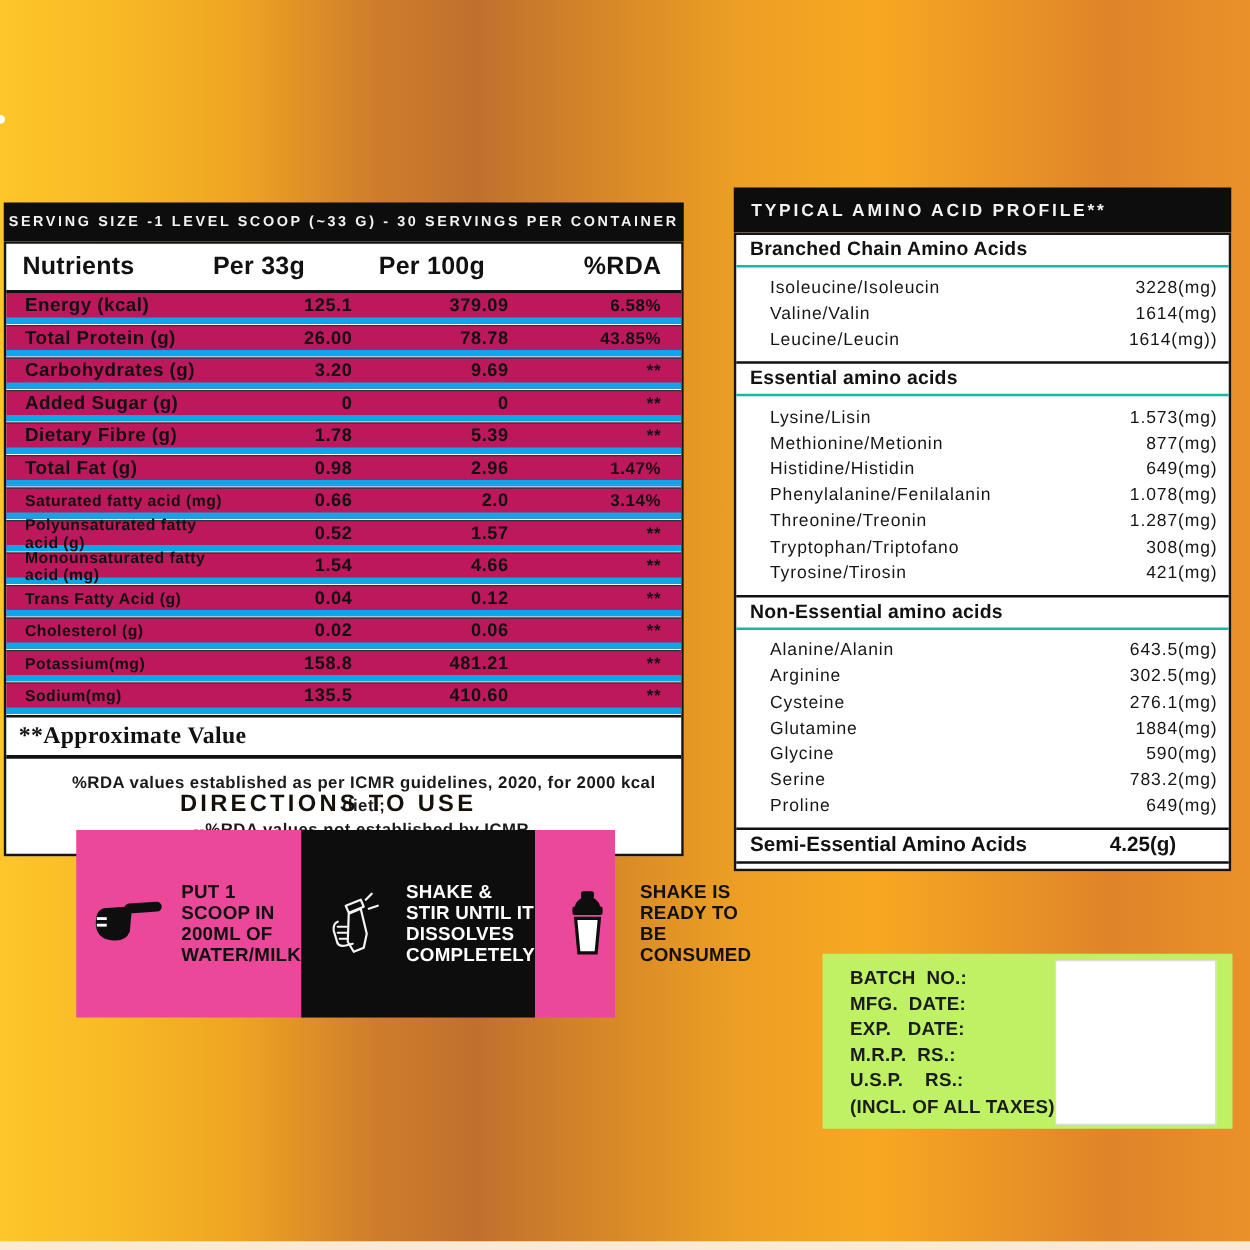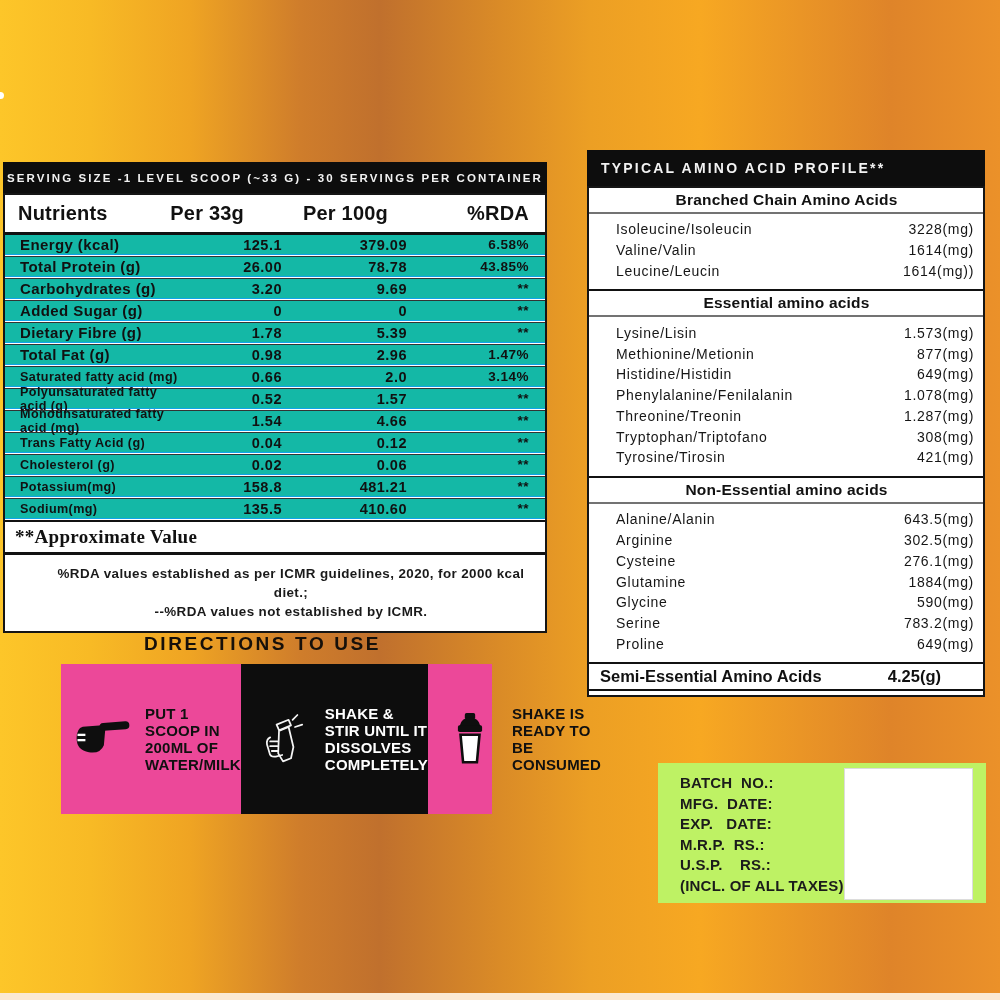--- a/index.html
+++ b/index.html
@@ -17,41 +17,41 @@
   .ntable{position:absolute;left:3px;top:162px;width:544px;}
   .nbar{height:31px;background:#0D0D0D;color:#F2F2F2;display:flex;align-items:center;justify-content:center;
         font-size:11.5px;font-weight:700;letter-spacing:2.1px;}
   .nbody{background:#FFF;border:2px solid #151515;}
   .nhead{display:flex;align-items:center;height:37px;border-bottom:3px solid #111;gap:19px;}
   .nhead .hcell{font-size:20px;font-weight:700;color:#111;letter-spacing:0.2px;}
   .hcell-label{flex:1;padding-left:13px;}
   .hcell-33{flex:0 0 95px;text-align:right;}
   .hcell-100{flex:0 0 125px;text-align:right;}
   .hcell-rda{flex:0 0 122px;text-align:right;padding-right:16px;}
-  .nrow{display:flex;align-items:center;height:19px;border-top:1px solid #333;border-bottom:1px solid #0ea5e9;
-        margin-bottom:1px;background:#14b8a6;}
+  .nrow{display:flex;align-items:center;height:19px;border-top:1px solid #333;border-bottom:5px solid #0ea5e9;
+        margin-bottom:1px;background:#be185d;}
   .nrow:first-child{border-top:none;}
   .ncell-label{flex:1;padding-left:15px;font-weight:700;color:#111;letter-spacing:0.4px;}
   .nrow.lg .ncell-label{font-size:15px;}
   .nrow.sm .ncell-label{font-size:12.6px;}
   .ncell-33{flex:0 0 95px;text-align:right;font-size:14.5px;font-weight:700;color:#111;letter-spacing:0.5px;}
   .ncell-100{flex:0 0 125px;text-align:right;font-size:14.5px;font-weight:700;color:#111;letter-spacing:0.5px;}
   .ncell-rda{flex:0 0 122px;text-align:right;padding-right:16px;font-size:13.5px;font-weight:700;color:#111;letter-spacing:0.5px;}
   .approx-row{border-top:2px solid #111;border-bottom:3px solid #111;margin-top:1px;
         font-size:19px;font-weight:700;color:#111;padding:4px 0 4px 10px;letter-spacing:0.3px;font-family:Liberation Serif, serif;}
   .rda-note{padding:9px 4px 10px;text-align:center;font-size:13.4px;font-weight:700;color:#1a1a1a;
         line-height:19px;letter-spacing:0.4px;margin-left:32px;}
 
   
   .atable{position:absolute;left:587px;top:150px;width:398px;}
   .abar{height:36px;background:#0D0D0D;color:#F2F2F2;display:flex;align-items:center;
         padding-left:14px;font-size:14px;font-weight:700;letter-spacing:2.2px;box-sizing:border-box;}
   .abody{background:#FFF;border:2px solid #151515;padding-bottom:4px;}
   .agroup-header{font-size:15.5px;font-weight:700;color:#111;letter-spacing:0.2px;
-        padding:3px 10px 3px 11px;border-bottom:2px solid #737373;text-align:center;}
+        padding:3px 10px 3px 11px;border-bottom:2px solid #14b8a6;}
   .agroup + .agroup .agroup-header{border-top:2px solid #111;margin-top:2px;}
   .aitems{padding:5px 0 6px;}
   .aitem{display:flex;justify-content:space-between;align-items:center;
         padding:2.4px 9px 2.4px 27px;font-size:14px;font-weight:500;color:#161616;letter-spacing:0.7px;}
   .afooter{display:flex;justify-content:space-between;align-items:center;margin-top:2px;
         border-top:2px solid #111;border-bottom:2px solid #111;
         padding:3px 42px 3px 11px;font-size:16.5px;font-weight:700;color:#111;gap:33px;}
 
   
   .directions-title{position:absolute;left:47px;top:633px;width:431px;text-align:center;

